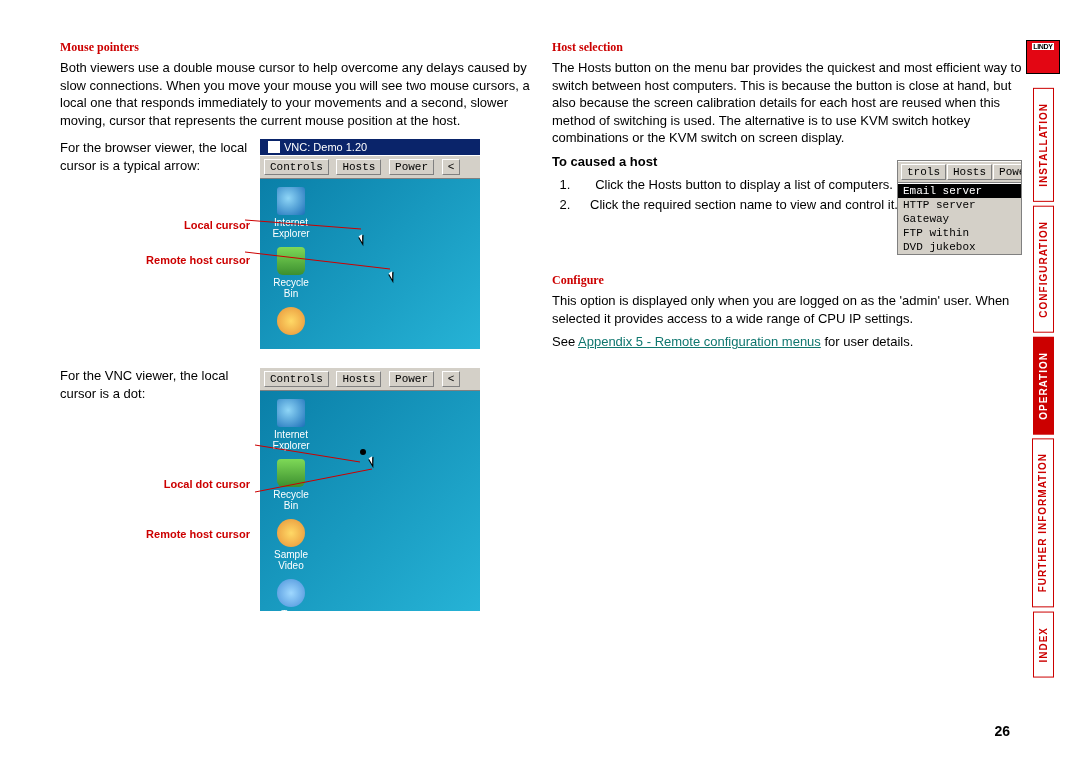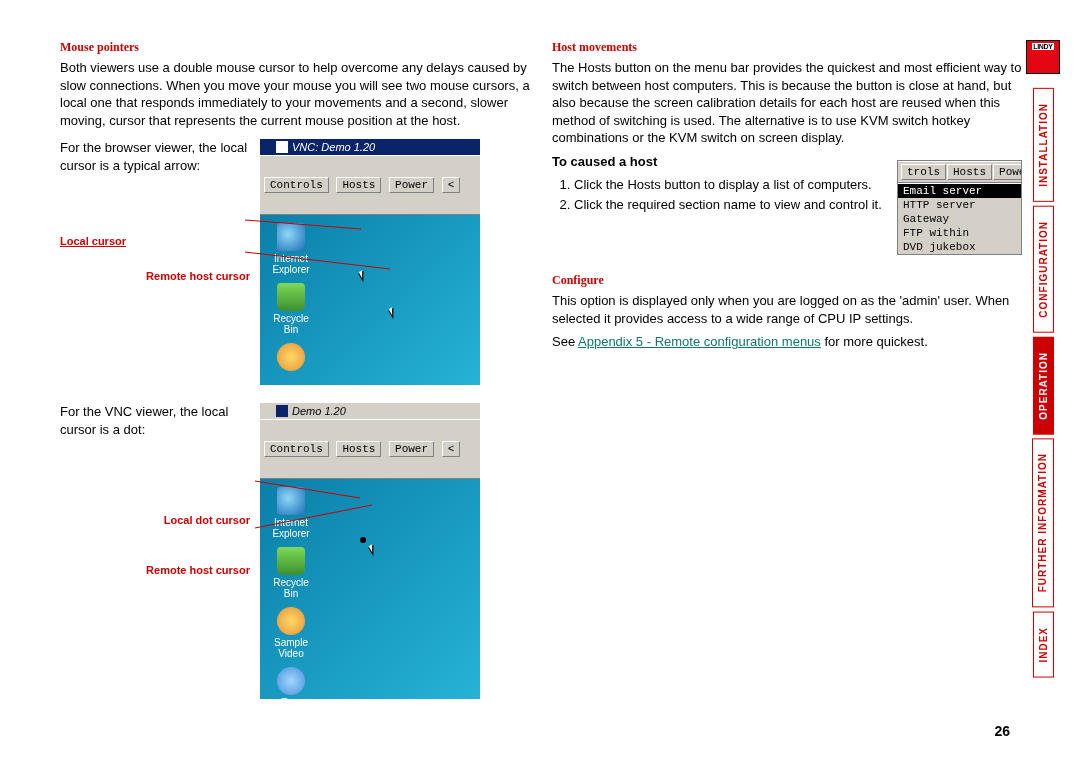--- a/index.html
+++ b/index.html
@@ -37,31 +37,30 @@
     display: block;
   }
   .screenshot {
     width: 220px;
     position: relative;
   }
   .titlebar {
     background: #0a246a;
     color: #fff;
     font-size: 11px;
-    padding: 2px 16px;
+    padding: 2px 8px;
     display: flex;
     align-items: center;
-    font-style: italic;
   }
   .titlebar .icon-sq { width: 12px; height: 12px; background: #fff; margin-right: 4px; display:inline-block; }
   .toolbar {
     background: #d4d0c8;
     border-top: 1px solid #fff;
     border-bottom: 1px solid #808080;
-    padding: 21px 4px;
+    padding: 3px 4px;
     font-size: 11px;
     font-family: 'Courier New', monospace;
     white-space: nowrap;
     overflow: hidden;
   }
   .btn3d {
     display: inline-block;
     border: 1px solid #808080;
     border-top-color: #fff;
     border-left-color: #fff;
@@ -155,21 +154,21 @@
     letter-spacing: 1px;
     padding: 14px 4px;
     margin: 0 auto;
     display: block;
     border: 1px solid transparent;
   }
   .navitem.red { color: #cc0000; border: 1px solid #cc0000; }
   .navitem.white-on-red { color: #fff; background: #cc0000; }
   .navitem + .navitem { margin-top: 4px; }
   ol { margin-left: 22px; }
-  ol li { margin-bottom: 2px; line-height:1.35; }
+  ol li { margin-bottom: 2px; line-height:1.35;text-align:center; }
   .pagenum {
     position: absolute;
     bottom: 24px;
     right: 70px;
     font-weight: bold;
     font-size: 14px;
   }
   .line-svg {
     position: absolute;
     top: 0; left: 0;
@@ -181,21 +180,21 @@
 
 <div class="page">
 
   <div class="col left">
     <h2 class="section-h">Mouse pointers</h2>
     <p>Both viewers use a double mouse cursor to help overcome any delays caused by slow connections. When you move your mouse you will see two mouse cursors, a local one that responds immediately to your movements and a second, slower moving, cursor that represents the current mouse position at the host.</p>
 
     <div class="caption-block" style="position:relative;">
       <div class="caption-text">
         <span>For the browser viewer, the local cursor is a typical arrow:</span>
-        <span class="annot" style="margin-top:60px; padding-right:10px;text-decoration:underline;">Local cursor</span>
+        <span class="annot" style="margin-top:44px; text-align:right; padding-right:10px;">Local cursor</span>
         <span class="annot" style="margin-top:20px; text-align:right; padding-right:10px;">Remote host cursor</span>
       </div>
       <div class="screenshot">
         <div class="titlebar">
           <span class="icon-sq"></span>
           <span>VNC: Demo 1.20</span>
         </div>
         <div class="toolbar">
           <span class="btn3d">Controls</span>
           <span class="btn3d">Hosts</span>
@@ -225,24 +224,20 @@
       </svg>
     </div>
 
     <div class="caption-block" style="margin-top:18px; position:relative;">
       <div class="caption-text">
         <span>For the VNC viewer, the local cursor is a dot:</span>
         <span class="annot" style="margin-top:75px; text-align:right; padding-right:10px;">Local dot cursor</span>
         <span class="annot" style="margin-top:35px; text-align:right; padding-right:10px;">Remote host cursor</span>
       </div>
       <div class="screenshot">
-        <div class="titlebar" style="background:#d4d0c8; color:#000;">
-          <span class="icon-sq" style="background:#0a246a;"></span>
-          <span>Demo 1.20</span>
-        </div>
         <div class="toolbar">
           <span class="btn3d">Controls</span>
           <span class="btn3d">Hosts</span>
           <span class="btn3d">Power</span>
           <span class="btn3d">&lt;</span>
         </div>
         <div class="desktop-area tall">
           <div class="deskicon">
               <div class="ic ie"></div>
               <div class="lbl">Internet Explorer</div>
@@ -264,21 +259,21 @@
         </div>
       </div>
       <svg class="line-svg" width="470" height="260">
         <line x1="195" y1="78" x2="300" y2="95" stroke="#cc0000" stroke-width="1"></line>
         <line x1="195" y1="125" x2="312" y2="102" stroke="#cc0000" stroke-width="1"></line>
       </svg>
     </div>
   </div>
 
   <div class="col right" style="position:relative;">
-    <h2 class="section-h">Host movements</h2>
+    <h2 class="section-h">Host selection</h2>
     <p>The Hosts button on the menu bar provides the quickest and most efficient way to switch between host computers. This is because the button is close at hand, but also because the screen calibration details for each host are reused when this method of switching is used. The alternative is to use KVM switch hotkey combinations or the KVM switch on screen display.</p>
     <p class="bold">To caused a host</p>
     <ol style="width:340px;">
       <li>Click the Hosts button to display a list of computers.</li>
       <li>Click the required section name to view and control it.</li>
     </ol>
 
     <div class="dropdown-shot">
       <div class="toolbar">
         <span class="btn3d">trols</span><span class="btn3d">Hosts</span><span class="btn3d">Power</span>
@@ -288,21 +283,21 @@
         <div class="mitem">HTTP server</div>
         <div class="mitem">Gateway</div>
         <div class="mitem">FTP within</div>
         <div class="mitem">DVD jukebox</div>
       </div>
     </div>
 
     <h2 class="section-h" style="margin-top:60px;">Configure</h2>
     <p>This option is displayed only when you are logged on as the 'admin' user. When selected it provides access to a wide range of CPU IP settings.</p>
     <p>
-      <span>See </span><a href="#" class="link">Appendix 5 - Remote configuration menus</a><span> for more quickest.</span>
+      <span>See </span><a href="#" class="link">Appendix 5 - Remote configuration menus</a><span> for user details.</span>
     </p>
   </div>
 </div>
 
 <div class="right-rail">
   <div class="logo-box">
       <span>LINDY</span>
     </div>
   <a class="navitem red">INSTALLATION</a>
   <a class="navitem red">CONFIGURATION</a>

